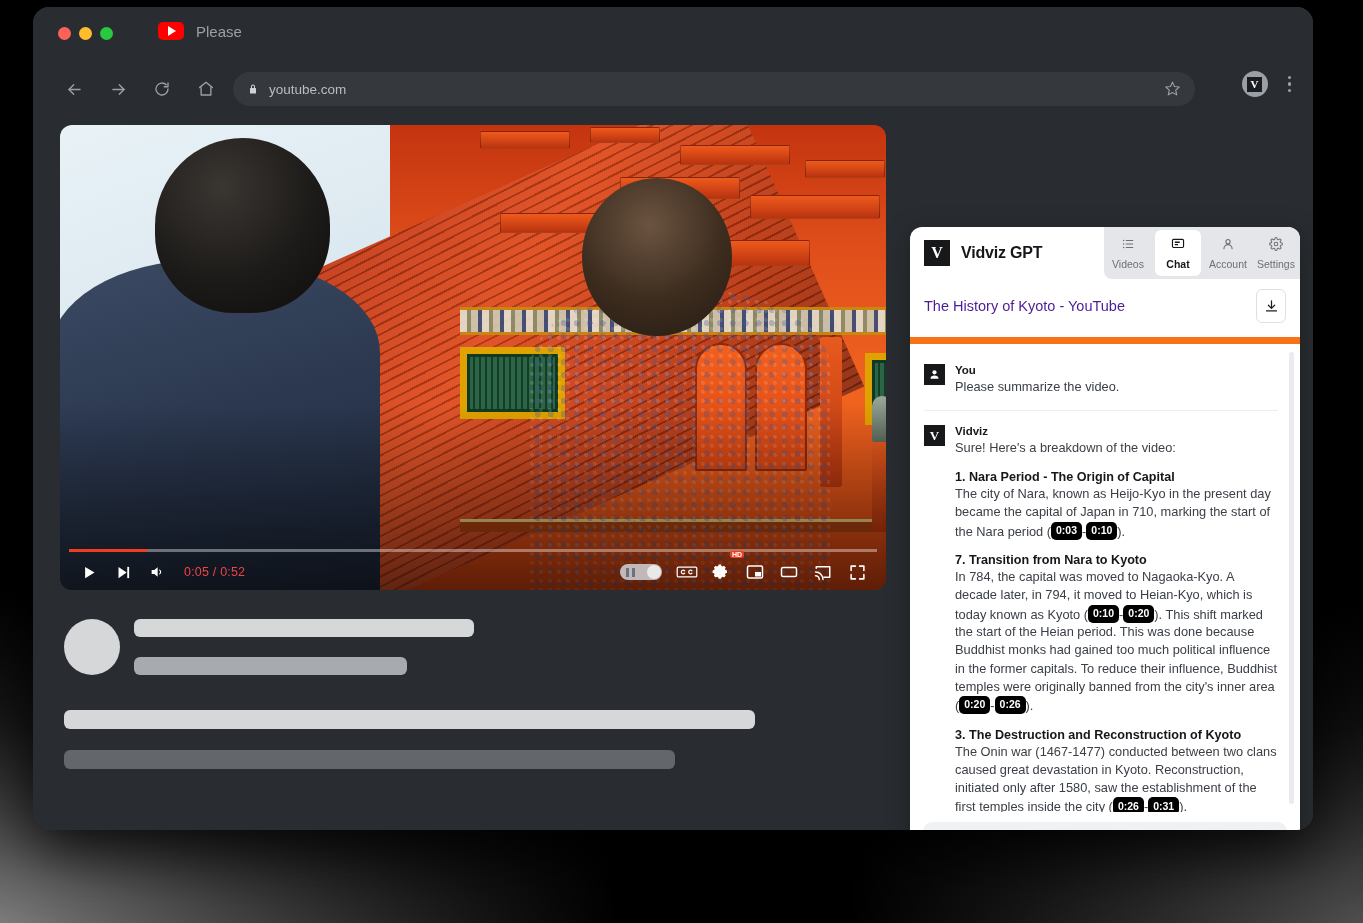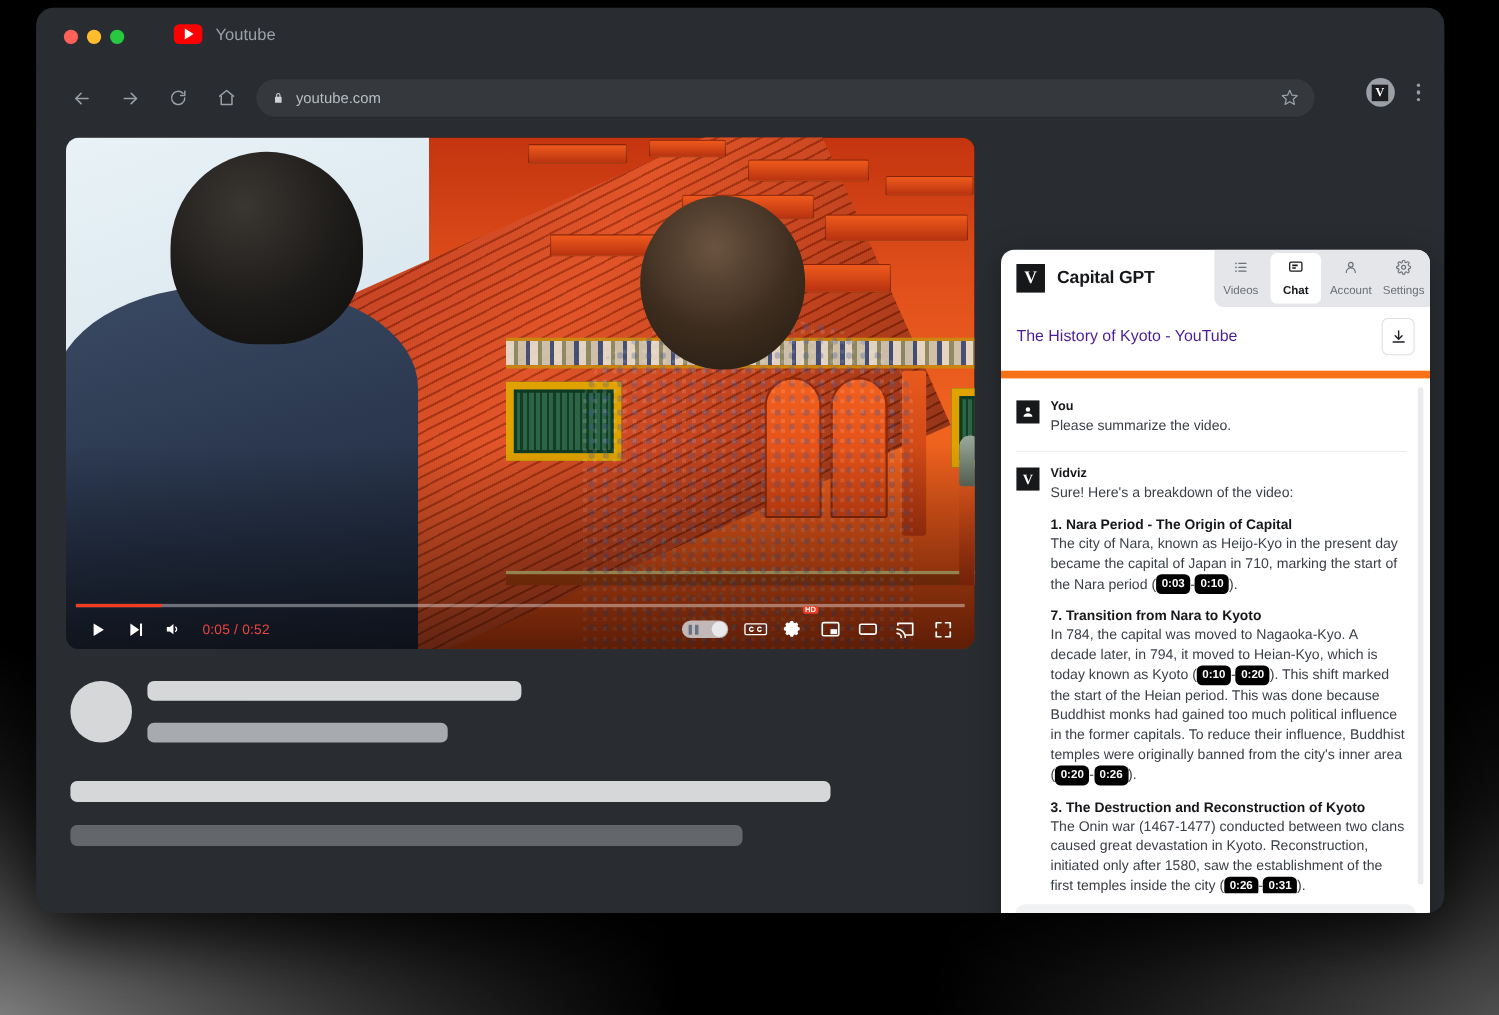--- a/index.html
+++ b/index.html
@@ -188,21 +188,21 @@
     <div class="titlebar">
       <div class="traffic">
         <span class="dot red"></span>
         <span class="dot yellow"></span>
         <span class="dot green"></span>
       </div>
       <div class="tab-title">
         <span class="yt-logo">
             <span class="tri"></span>
           </span>
-        <span class="tab-label">Youtube</span>
+        <span class="tab-label">Please</span>
       </div>
     </div>
 
     <div class="toolbar">
       <div class="navbtn">
         <svg width="19" height="19" viewBox="0 0 24 24" fill="none" stroke="currentColor" stroke-width="1.8" stroke-linecap="round" stroke-linejoin="round">
             <line x1="19" y1="12" x2="5" y2="12"></line>
             <polyline points="11 18 5 12 11 6"></polyline>
           </svg>
       </div>
@@ -360,21 +360,21 @@
       <div class="sk sk1"></div>
       <div class="sk sk2"></div>
       <div class="sk sk3"></div>
       <div class="sk sk4"></div>
 
       <div class="panel">
 
         <div class="panel-head">
           <div class="brand">
             <span class="brand-logo">V</span>
-            <span class="brand-name">Capital GPT</span>
+            <span class="brand-name">Vidviz GPT</span>
           </div>
           <div class="tabs">
             <div class="tab">
               <span><svg width="14" height="14" viewBox="0 0 24 24" fill="none" stroke="currentColor" stroke-width="2" stroke-linecap="round">
                     <line x1="9" y1="6" x2="20" y2="6"></line>
                     <line x1="9" y1="12" x2="20" y2="12"></line>
                     <line x1="9" y1="18" x2="20" y2="18"></line>
                     <circle cx="4.5" cy="6" r="1.3" fill="currentColor" stroke="none"></circle>
                     <circle cx="4.5" cy="12" r="1.3" fill="currentColor" stroke="none"></circle>
                     <circle cx="4.5" cy="18" r="1.3" fill="currentColor" stroke="none"></circle>

